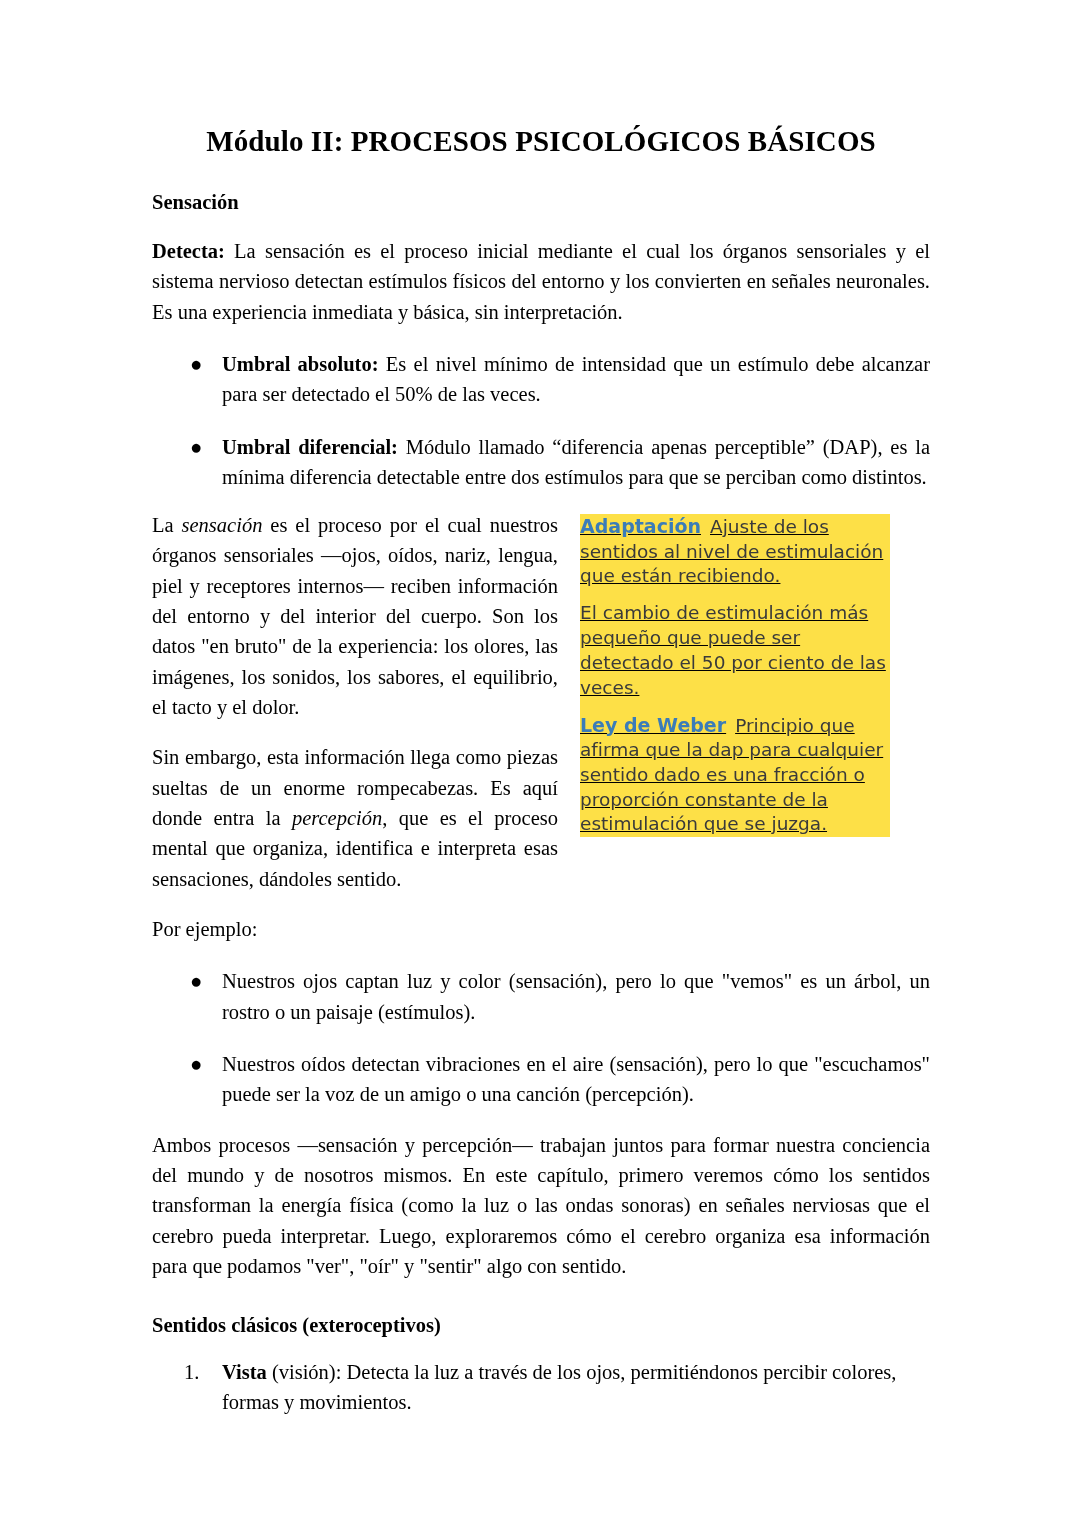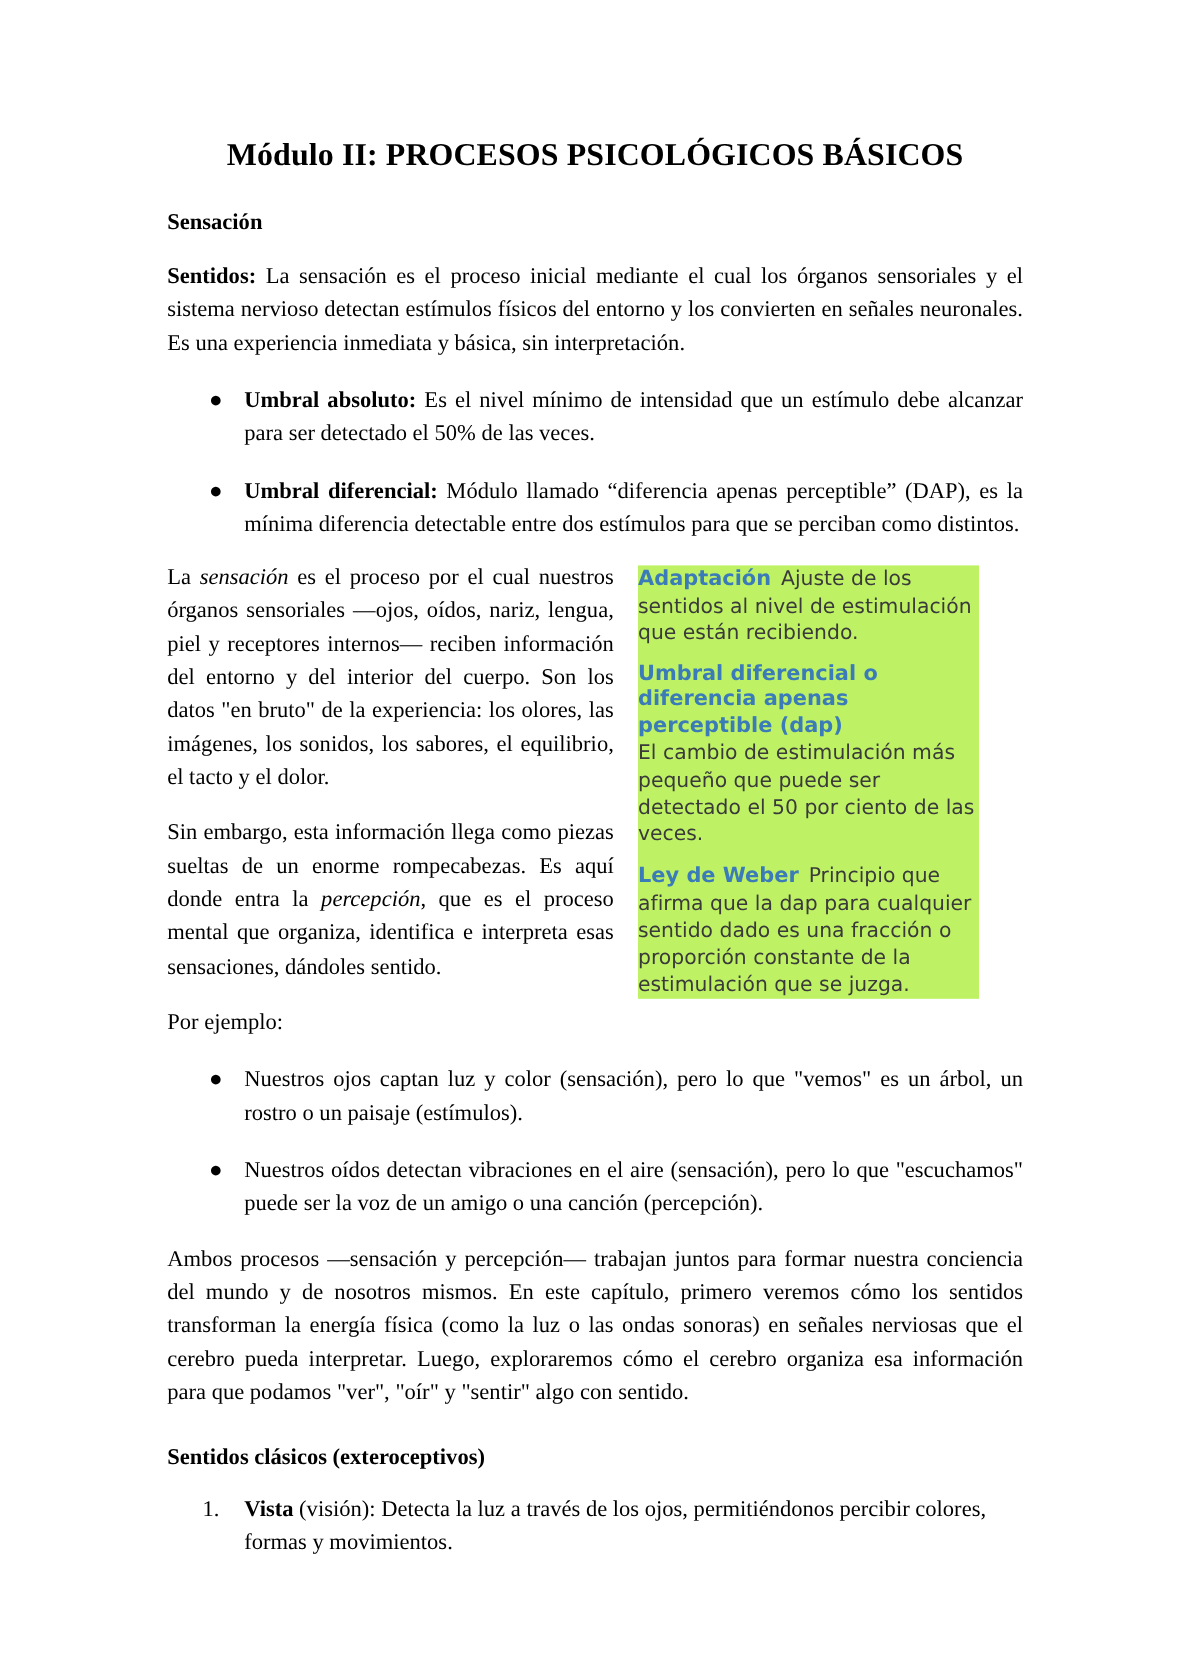--- a/index.html
+++ b/index.html
@@ -109,22 +109,23 @@
   .wrap-section {
     position: relative;
     padding-top: 18px;
   }
   .inset-figure {
     float: right;
     width: 310px;
     margin-left: 22px;
     margin-top: 4px;
     margin-bottom: 6px;
-    background: #bef264;
+    background: #fde047;
     font-family: "DejaVu Sans", "Liberation Sans", sans-serif;
+    text-decoration: underline;
   }
   .inset-entry { margin-bottom: 12px; }
   .inset-entry:last-child { margin-bottom: 0; }
   .inset-term {
     color: #3b7cb8;
     font-weight: bold;
     font-size: 19px;
   }
   .inset-def {
     color: #3a3a3a;
@@ -153,34 +154,34 @@
 </head>
 <body>
 
 <div class="page">
   <div class="content">
 
     <h1 class="doc-title">Módulo II: PROCESOS PSICOLÓGICOS BÁSICOS</h1>
 
     <h2 class="section-heading">Sensación</h2>
 
-    <p class="body-para"><span class="bold">Sentidos:</span><span> La sensación es el proceso inicial mediante el cual los órganos sensoriales y el sistema nervioso detectan estímulos físicos del entorno y los convierten en señales neuronales. Es una experiencia inmediata y básica, sin interpretación.</span></p>
+    <p class="body-para"><span class="bold">Detecta:</span><span> La sensación es el proceso inicial mediante el cual los órganos sensoriales y el sistema nervioso detectan estímulos físicos del entorno y los convierten en señales neuronales. Es una experiencia inmediata y básica, sin interpretación.</span></p>
 
 
     <ul class="bullets">
       <li><span class="dot">●</span><span class="bold">Umbral absoluto:</span><span> Es el nivel mínimo de intensidad que un estímulo debe alcanzar para ser detectado el 50% de las veces.</span></li>
       <li><span class="dot">●</span><span class="bold">Umbral diferencial:</span><span> Módulo llamado “diferencia apenas perceptible” (DAP), es la mínima diferencia detectable entre dos estímulos para que se perciban como distintos.</span></li>
     </ul>
 
     <div class="wrap-section clearfix">
 
       <figure class="inset-figure">
         <div class="inset-entry inline-term"><span class="inset-term">Adaptación</span><span class="inset-term-gap"></span><span class="inset-def">Ajuste de los sentidos al nivel de estimulación que están recibiendo.</span></div>
 
-        <div class="inset-entry block-term"><span class="inset-term">Umbral diferencial o diferencia apenas perceptible (dap)</span><span class="inset-def">El cambio de estimulación más pequeño que puede ser detectado el 50 por ciento de las veces.</span></div>
+        <div class="inset-entry block-term"><span class="inset-def">El cambio de estimulación más pequeño que puede ser detectado el 50 por ciento de las veces.</span></div>
 
         <div class="inset-entry inline-term"><span class="inset-term">Ley de Weber</span><span class="inset-term-gap"></span><span class="inset-def">Principio que afirma que la dap para cualquier sentido dado es una fracción o proporción constante de la estimulación que se juzga.</span></div>
       </figure>
 
       <p class="wrap-para"><span>La </span><span class="ital">sensación</span><span> es el proceso por el cual nuestros órganos sensoriales —ojos, oídos, nariz, lengua, piel y receptores internos— reciben información del entorno y del interior del cuerpo. Son los datos "en bruto" de la experiencia: los olores, las imágenes, los sonidos, los sabores, el equilibrio, el tacto y el dolor.</span></p>
 
       <p class="wrap-para"><span>Sin embargo, esta información llega como piezas sueltas de un enorme rompecabezas. Es aquí donde entra la </span><span class="ital">percepción</span><span>, que es el proceso mental que organiza, identifica e interpreta esas sensaciones, dándoles sentido.</span></p>
 
       <p class="wrap-para">Por ejemplo:</p>
 

